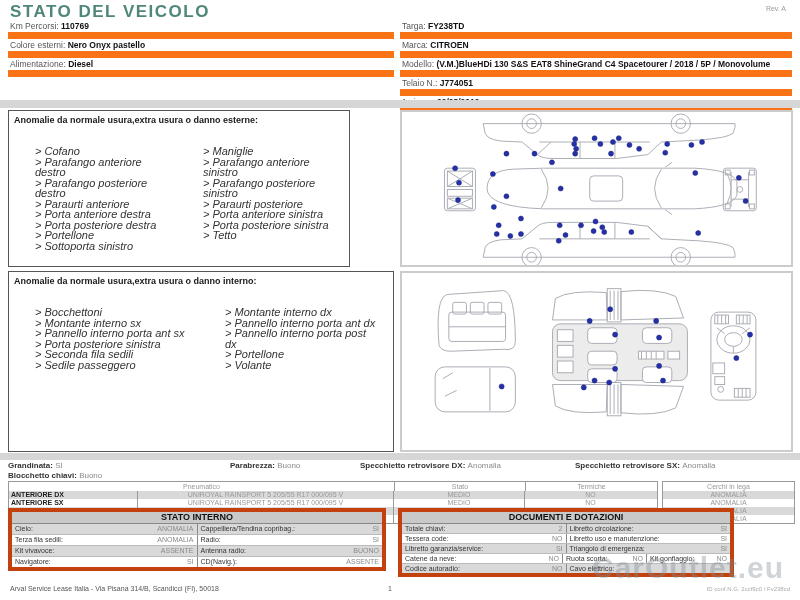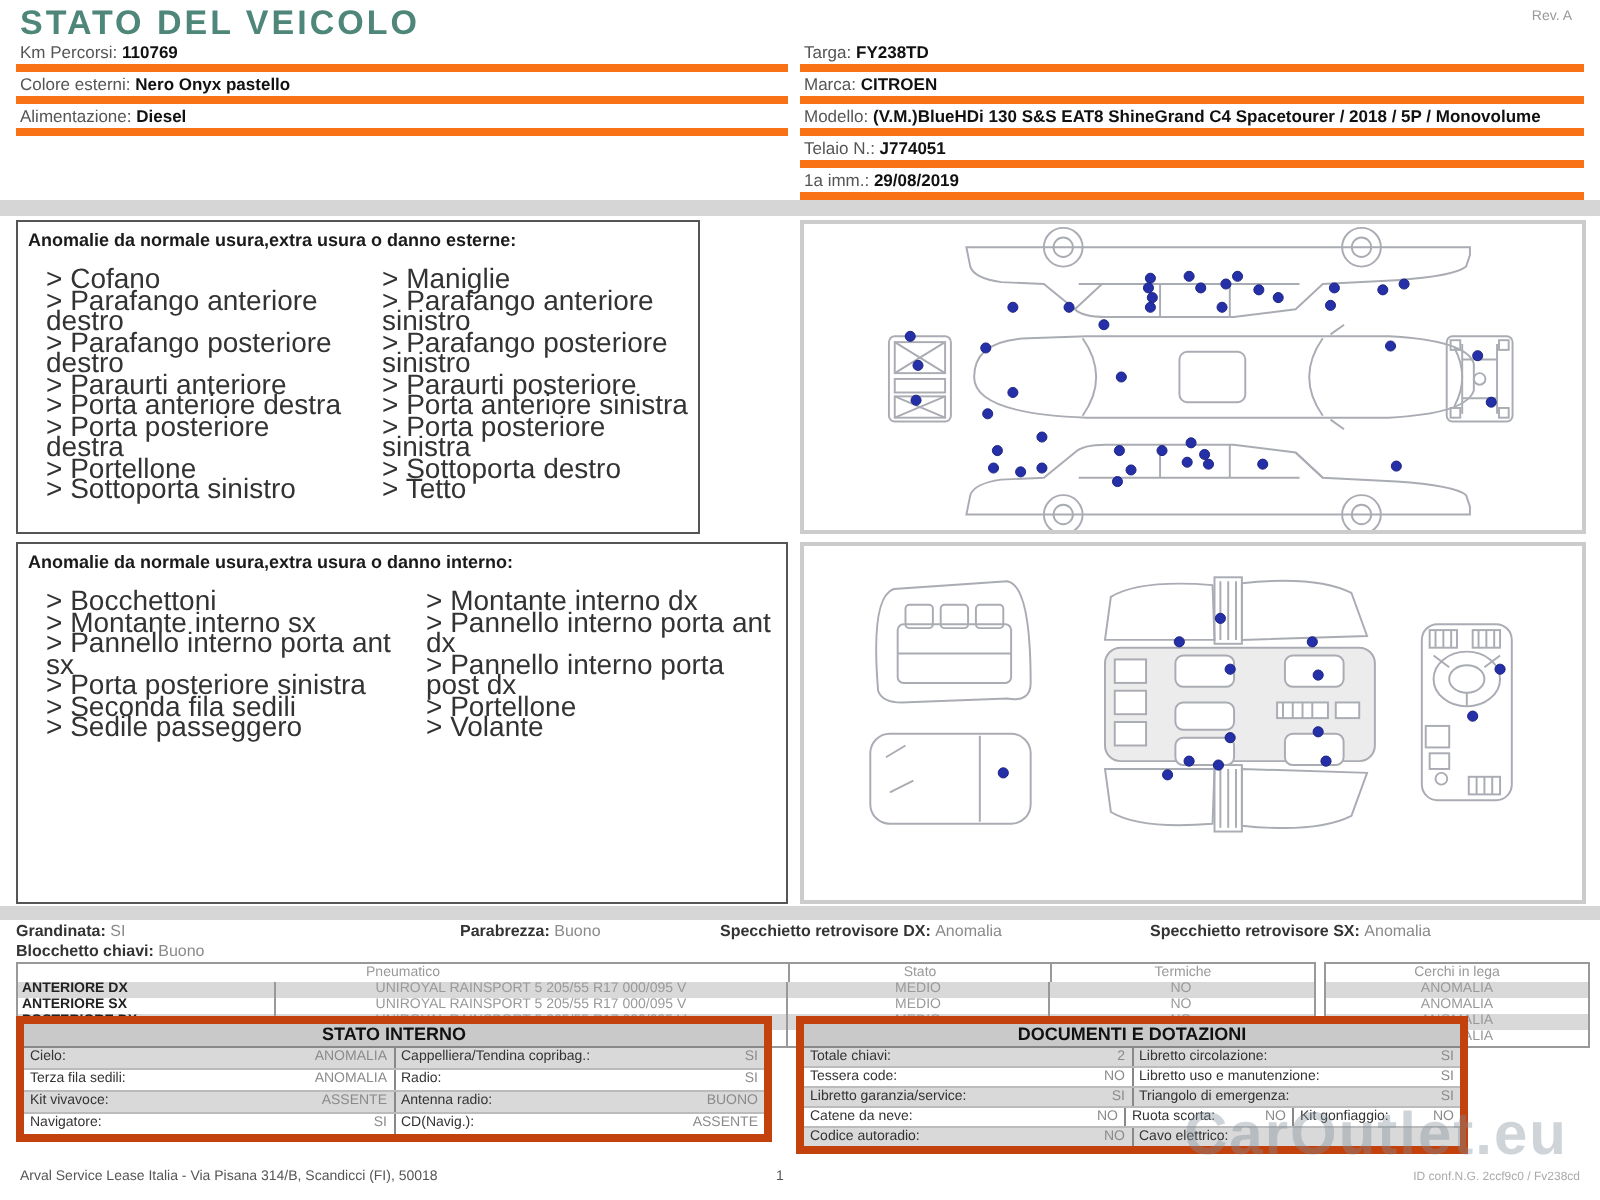--- a/index.html
+++ b/index.html
@@ -6,36 +6,36 @@
   body{width:800px;height:600px;position:relative;overflow:hidden;background:#fff;
        font-family:"Liberation Sans",sans-serif;color:#333;}
 
   
   .page-title{position:absolute;left:10px;top:2px;font-size:17px;font-weight:bold;
               color:#4e8779;letter-spacing:1.5px;}
   .rev{position:absolute;right:14px;top:5px;font-size:7px;color:#999;}
   .veh-col{position:absolute;top:20px;}
   #veh-left{left:8px;width:386px;}
   #veh-right{left:400px;width:392px;}
-  .vrow{border-bottom:4px solid #f97316;padding:1px 2px 1px 2px;font-size:8.5px;
+  .vrow{border-bottom:7px solid #f97316;padding:1px 2px 1px 2px;font-size:8.5px;
         line-height:10px;color:#555;}
   .vrow b{color:#111;}
 
   .band{position:absolute;left:0;width:800px;background:#d6d6d6;}
   #band1{top:100px;height:8px;}
   #band2{top:453px;height:7px;}
 
   
   .section-box{position:absolute;background:#fff;border:1px solid #555;box-sizing:border-box;}
   #ext-box{left:8px;top:110px;width:342px;height:157px;}
   #int-box{left:8px;top:271px;width:386px;height:181px;}
   .section-header{font-size:9px;font-weight:bold;color:#1a1a1a;padding:4px 5px 3px 5px;}
   .anom-cols{display:flex;padding:2px 0 0 4px;}
-  ul.anom{list-style:none;margin:4px;padding:0 0 0 6px;width:50%;font-size:14px;
-          line-height:10.5px;color:#333;}
+  ul.anom{list-style:none;margin:16px;padding:0 0 0 6px;width:50%;font-size:11px;
+          line-height:10.5px;color:#333;font-style:italic;}
   ul.anom li::before{content:"> ";}
 
   
   .diagram-box{position:absolute;background:#fff;border:2px solid #ccc;box-sizing:border-box;}
   #ext-diagram{left:400px;top:110px;width:393px;height:157px;}
   #int-diagram{left:400px;top:271px;width:393px;height:181px;}
   .diagram-box svg{width:100%;height:100%;display:block;}
   .car-lines{stroke:#aaacb4;fill:none;stroke-width:1;}
   .car-fill{fill:#ececec;stroke:#aaacb4;stroke-width:1;}
   .dots circle{fill:#2530a8;stroke:#1b2380;stroke-width:0.5;}
@@ -124,21 +124,20 @@
         <li class="anom-item">Portellone</li>
         <li class="anom-item">Sottoporta sinistro</li>
       </ul>
     <ul class="anom" id="ext-col2">
         <li class="anom-item">Maniglie</li>
         <li class="anom-item">Parafango anteriore sinistro</li>
         <li class="anom-item">Parafango posteriore sinistro</li>
         <li class="anom-item">Paraurti posteriore</li>
         <li class="anom-item">Porta anteriore sinistra</li>
         <li class="anom-item">Porta posteriore sinistra</li>
-        <li class="anom-item">Sottoporta destro</li>
         <li class="anom-item">Tetto</li>
       </ul>
   </div>
 </div>
 
 <div id="ext-diagram" class="diagram-box">
   <svg viewBox="0 0 390 158">
 
     <g class="car-lines" transform="translate(0,58) scale(1,-1)">
       <path d="M78,46 L80,36 Q82,30 96,28 L118,27 L134,14 Q138,10 150,10 L216,10 L248,14 L262,27 L300,29 Q330,31 336,36 L338,42 L338,46 Z"></path>

